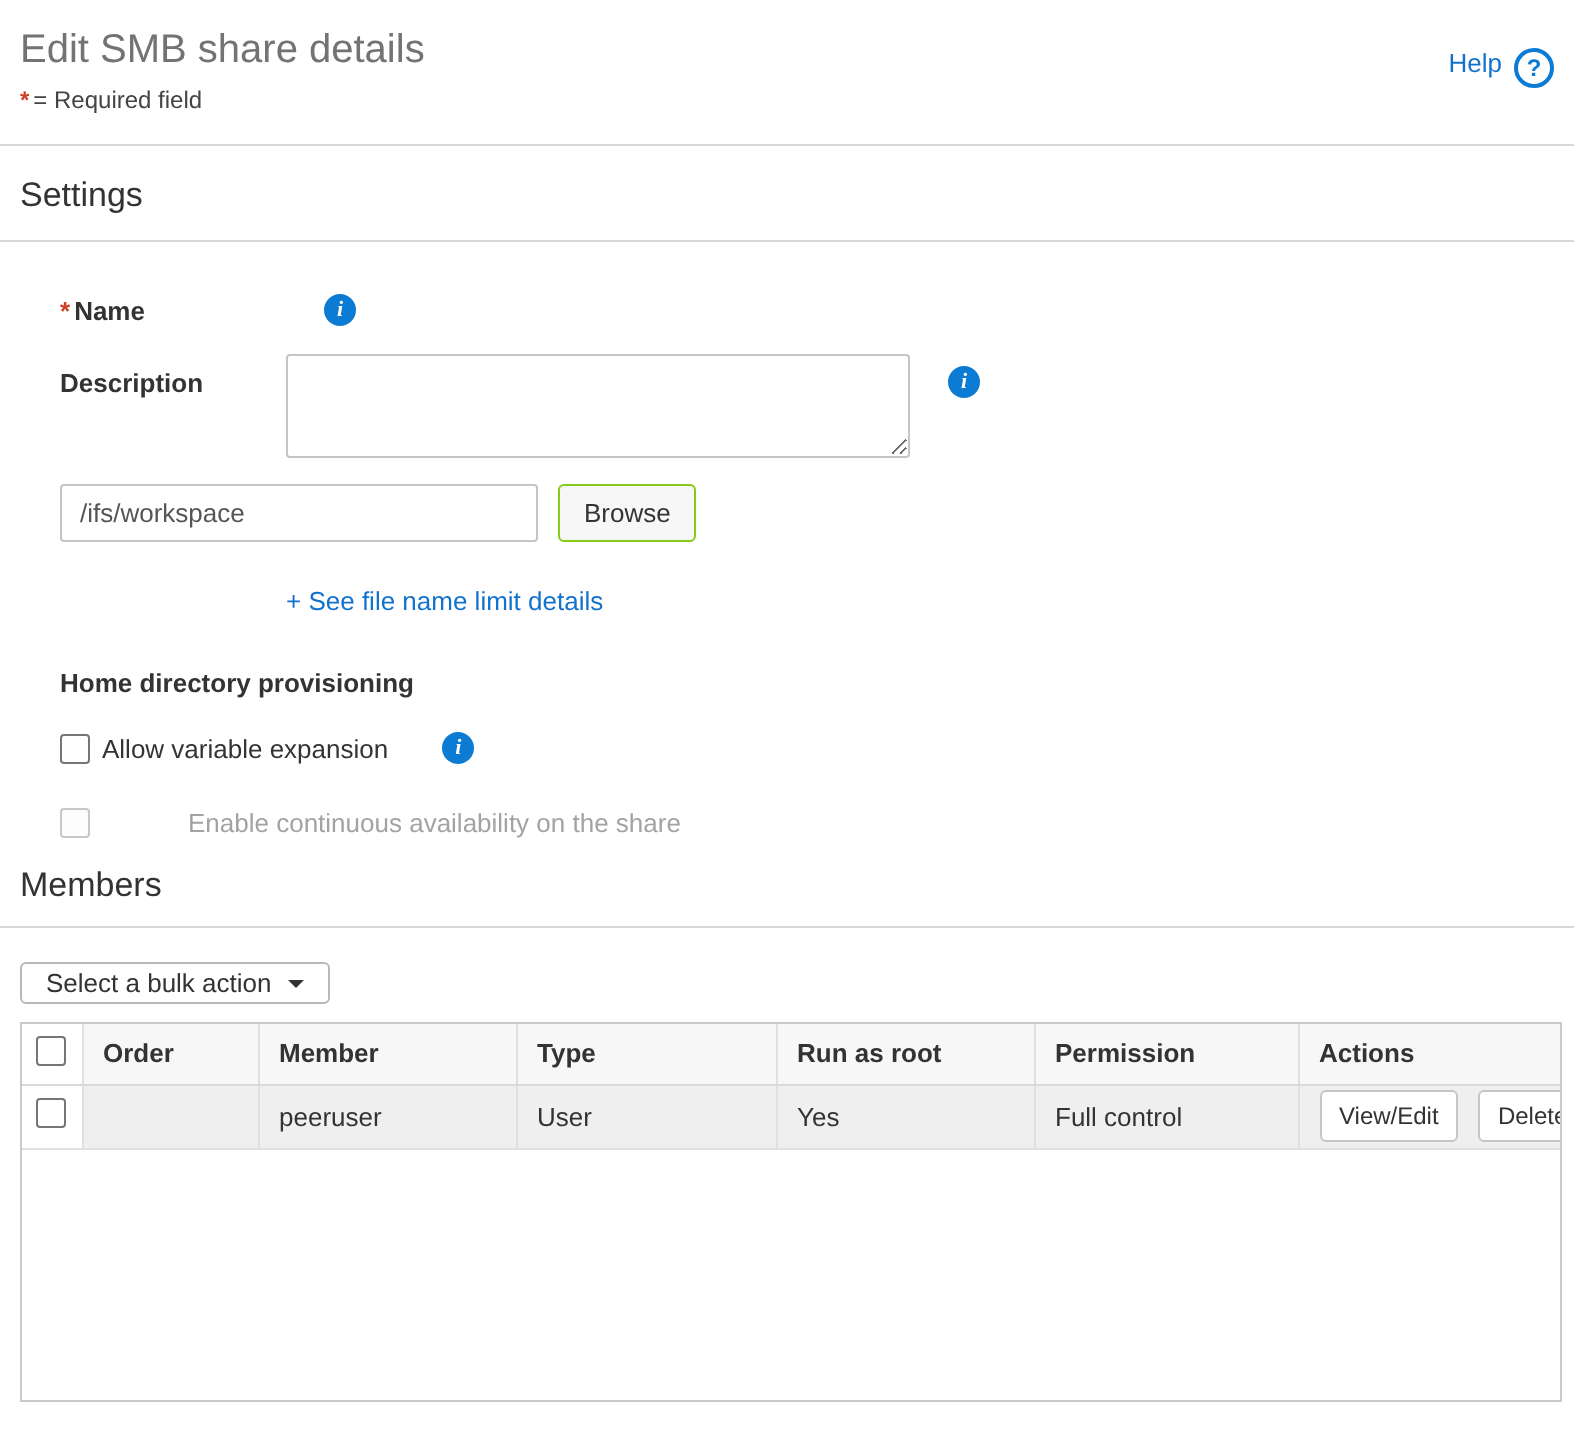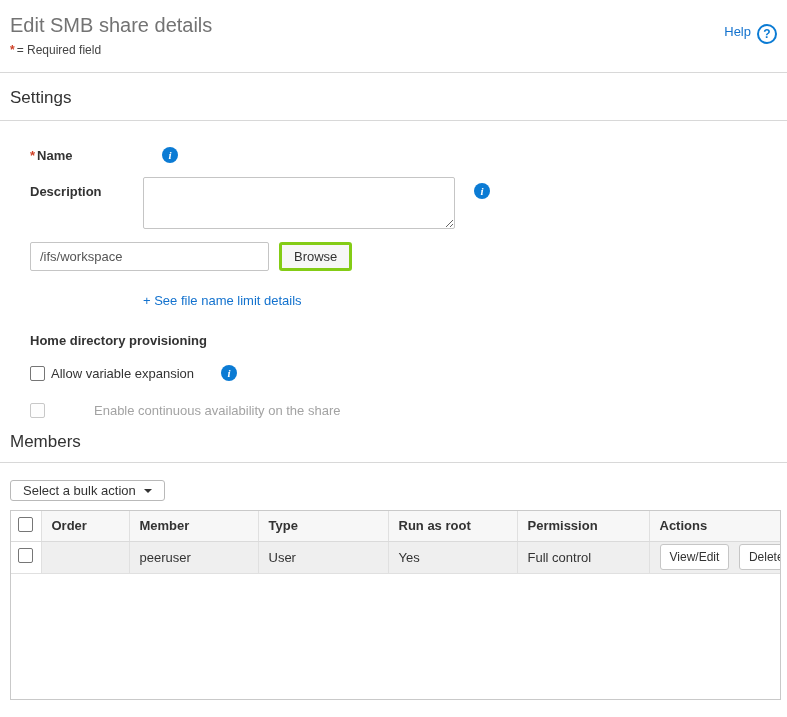--- a/index.html
+++ b/index.html
@@ -33,21 +33,21 @@
   .row-name { margin-top: 20px; }
   .row-desc { margin-top: 14px; }
   .row-path { margin-top: 13px; }
   .label-col { width: 113px; padding-top: 7px; font-size: 13px; font-weight: bold; color: #333; }
   .text-input { width: 312px; height: 29px; border: 1px solid #c5c5c5; border-radius: 2px;
                 padding: 0 9px; font-size: 13px; color: #555; font-family: inherit; background: #fff; }
   .desc-area { width: 312px; height: 52px; border: 1px solid #c5c5c5; border-radius: 2px;
                padding: 4px 9px; font-size: 13px; color: #555; font-family: inherit; resize: both; }
   .path-input { width: 239px; }
   .browse-btn { margin-left: 10px; height: 29px; padding: 0 12px; font-size: 13px; color: #333;
-                background: #f7f7f7; border: 3px solid #84cc16; border-radius: 3px; cursor: pointer; font-family: inherit; }
+                background: #f7f7f7; border: 1px solid #84cc16; border-radius: 3px; cursor: pointer; font-family: inherit; }
   .info-icon { width: 16px; height: 16px; margin-left: 19px; margin-top: 6px; border-radius: 50%;
                background: var(--accent); color: #fff; text-align: center; line-height: 16px;
                font-size: 11px; font-weight: bold; font-style: italic; font-family: "Liberation Serif", serif;
                flex: 0 0 16px; }
   .file-limit-link { display: inline-block; margin: 22px 0 0 113px; font-size: 13px;
                      color: var(--link); cursor: pointer; }
   .home-dir-label { margin-top: 24px; font-size: 13px; font-weight: bold; color: #333; }
   .check-row { display: flex; align-items: center; }
   .row-check1 { margin-top: 17px; }
   .row-check2 { margin-top: 22px; gap: 43px; }

